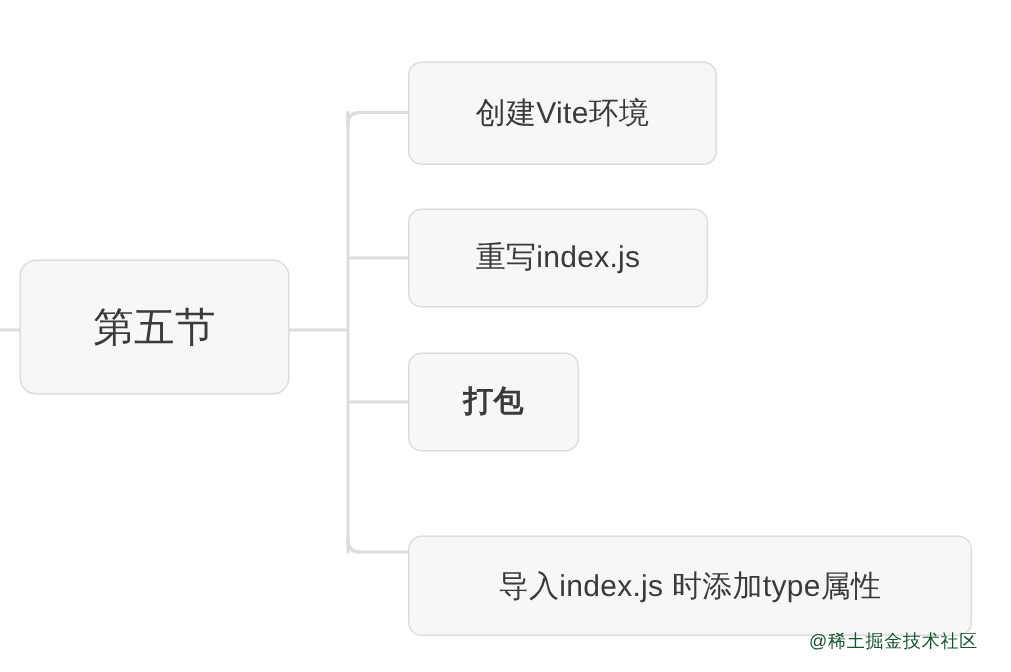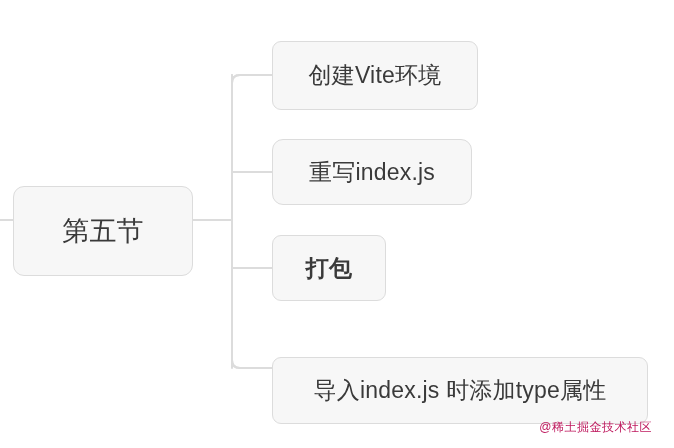--- a/index.html
+++ b/index.html
@@ -38,64 +38,63 @@
     color: #3a3a3a;
     white-space: nowrap;
   }
   .node-label {
     display: block;
     line-height: 1;
     letter-spacing: 0.2px;
   }
   .node-root {
     left: 13px;
-    top: 186px;
+    top: 173px;
     width: 180px;
     height: 90px;
     border-radius: 11px;
   }
   .node-root .node-label {
     font-size: 27px;
   }
   .node-child .node-label {
-    font-size: 23px;
+    font-size: 20px;
   }
   .node-c0 {
     left: 272px;
     top: 41px;
     width: 206px;
     height: 69px;
   }
   .node-c1 {
     left: 272px;
     top: 139px;
     width: 200px;
     height: 66px;
-    border-radius: 11px;
   }
   .node-c2 {
     left: 272px;
     top: 235px;
     width: 114px;
     height: 66px;
     font-weight: bold;
   }
   .node-c3 {
     left: 272px;
     top: 335px;
     width: 376px;
     height: 67px;
     margin-top: 22px;
   }
   .watermark {
     position: absolute;
     right: 22px;
     bottom: 12px;
     font-size: 12px;
-    color: #be185d;
+    color: #14532d;
     letter-spacing: 0.5px;
     white-space: nowrap;
   }
 </style>
 </head>
 <body>
 
 <div id="mindmap">
 
   <svg id="connectors" viewBox="0 0 674 448" xmlns="http://www.w3.org/2000/svg">

